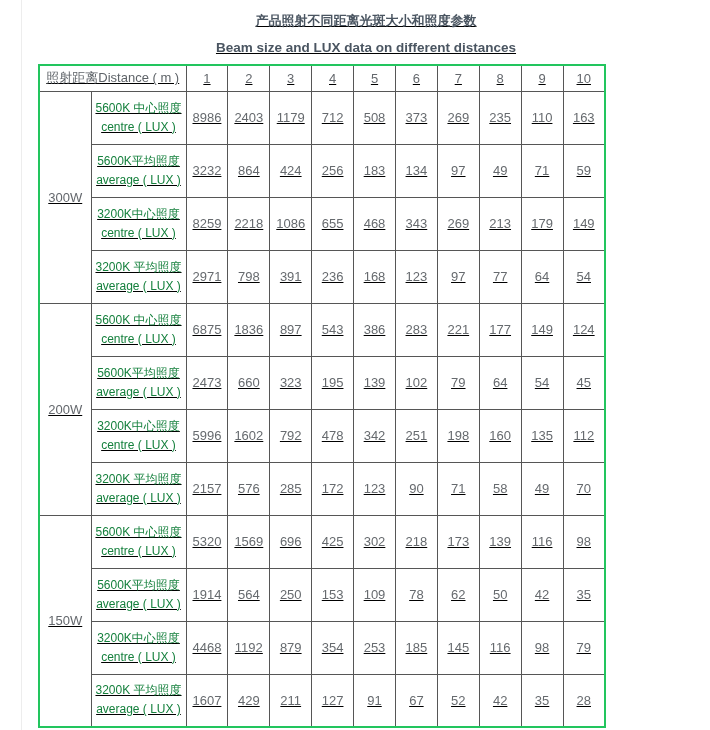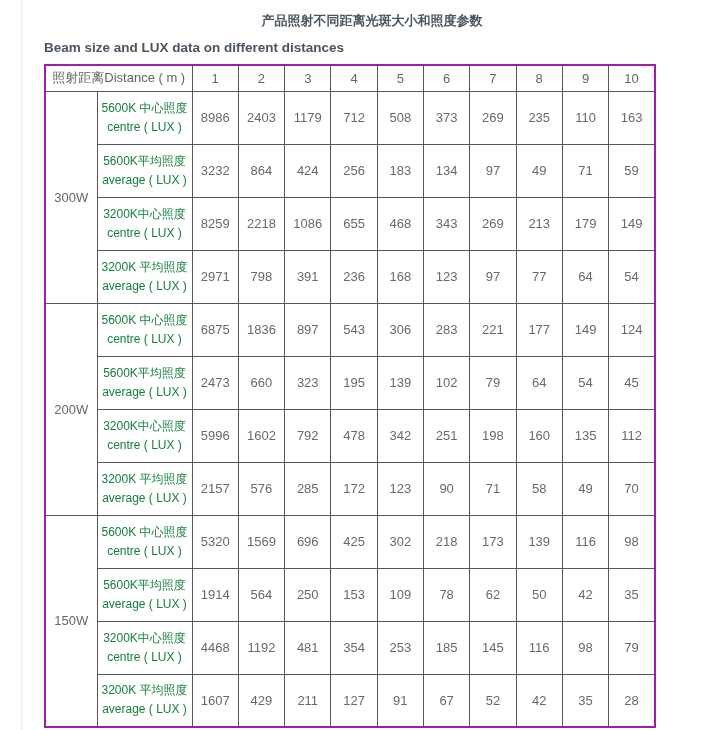--- a/index.html
+++ b/index.html
@@ -18,43 +18,44 @@
   .edge-line {
     position: absolute;
     left: 21px;
     top: 0;
     width: 1px;
     height: 730px;
     background: #ededed;
   }
   .content {
     position: absolute;
-    left: 44px;
+    left: 38px;
     top: 8px;
     width: 656px;
+    text-decoration: underline;
   }
   .title {
     margin: 4px 0 0 0;
     text-align: center;
     font-size: 13px;
     font-weight: bold;
     color: #4a5561;
   }
   .subtitle {
     margin: 10px 0 9px 0;
-    text-align: left;
+    text-align: center;
     font-size: 13.5px;
     font-weight: bold;
     color: #4a5561;
   }
   table.lux-table {
-    width: 612px;
+    width: 568px;
     border-collapse: collapse;
     table-layout: fixed;
-    border: 2px solid #a21caf;
+    border: 2px solid #22c55e;
     color: #666a6e;
   }
   table.lux-table th,
   table.lux-table td {
     border: 1px solid #565656;
     text-align: center;
     vertical-align: middle;
     padding: 0;
     overflow: hidden;
   }
@@ -181,21 +182,21 @@
           <tr class="data-row">
             <td rowspan="4" class="power-cell">200W</td>
             <td class="label-cell">
               <div>5600K 中心照度</div>
               <div>centre ( LUX )</div>
             </td>
             <td class="value-cell">6875</td>
             <td class="value-cell">1836</td>
             <td class="value-cell">897</td>
             <td class="value-cell">543</td>
-            <td class="value-cell">306</td>
+            <td class="value-cell">386</td>
             <td class="value-cell">283</td>
             <td class="value-cell">221</td>
             <td class="value-cell">177</td>
             <td class="value-cell">149</td>
             <td class="value-cell">124</td>
           </tr>
           <tr class="data-row">
             <td class="label-cell">
               <div>5600K平均照度</div>
               <div>average ( LUX )</div>
@@ -276,21 +277,21 @@
             <td class="value-cell">42</td>
             <td class="value-cell">35</td>
           </tr>
           <tr class="data-row">
             <td class="label-cell">
               <div>3200K中心照度</div>
               <div>centre ( LUX )</div>
             </td>
             <td class="value-cell">4468</td>
             <td class="value-cell">1192</td>
-            <td class="value-cell">481</td>
+            <td class="value-cell">879</td>
             <td class="value-cell">354</td>
             <td class="value-cell">253</td>
             <td class="value-cell">185</td>
             <td class="value-cell">145</td>
             <td class="value-cell">116</td>
             <td class="value-cell">98</td>
             <td class="value-cell">79</td>
           </tr>
           <tr class="data-row">
             <td class="label-cell">

